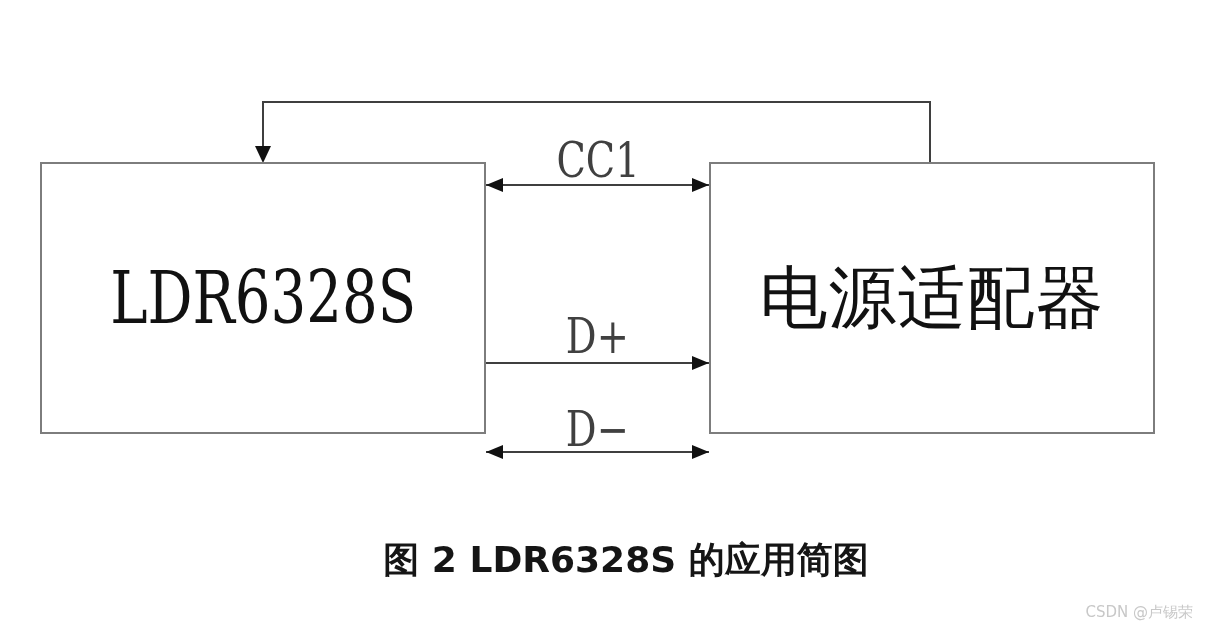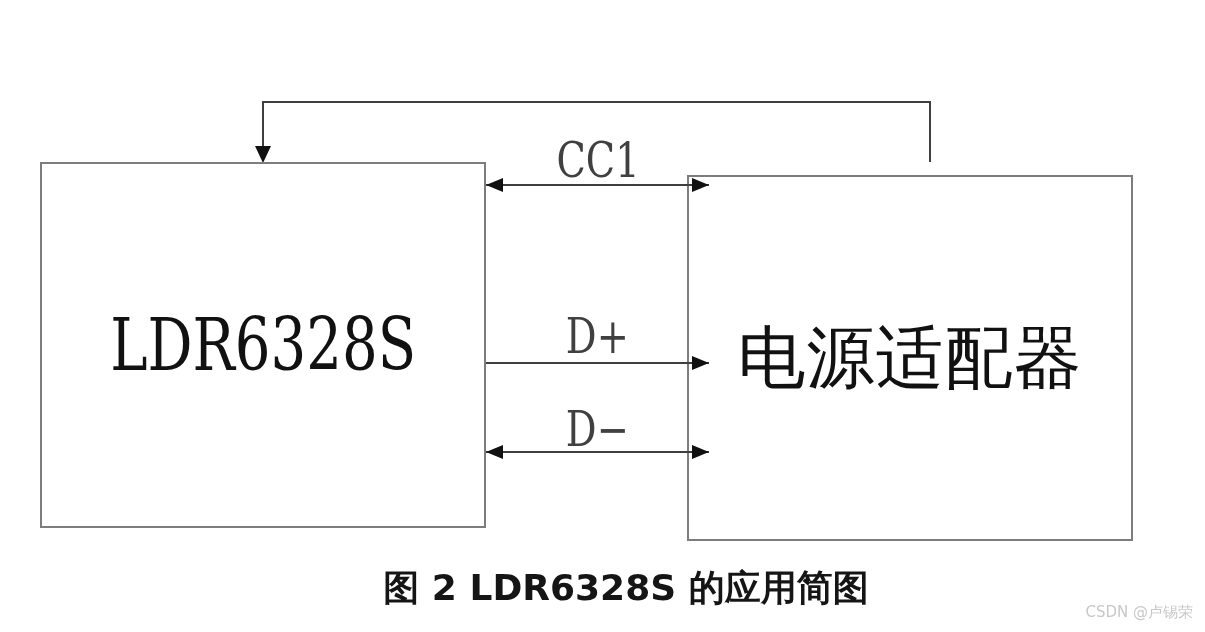--- a/index.html
+++ b/index.html
@@ -13,30 +13,30 @@
     height: 632px;
     background: #ffffff;
     overflow: hidden;
     font-family: "DejaVu Serif", "Liberation Serif", serif;
   }
   
   .block {
     position: absolute;
     top: 162px;
     width: 446px;
-    height: 366px;
+    height: 272px;
     border: 2px solid #7d7d7d;
     box-sizing: border-box;
     background: #ffffff;
     display: flex;
     align-items: center;
     justify-content: center;
   }
   .block-left  { left: 40px; }
-  .block-right { left: 687px; margin-top: 13px; }
+  .block-right { left: 709px; }
   .block-label {
     color: #111111;
     white-space: nowrap;
     line-height: 1;
   }
   .block-label-latin {
     font-size: 72px;
     display: inline-block;
     transform: scaleX(0.78);
     transform-origin: center;
@@ -104,21 +104,21 @@
   .vbus-label .condensed {
     display: inline-block;
     font-size: 52px;
     transform: scaleX(0.78);
     transform-origin: center;
   }
   
   .caption {
     position: absolute;
     left: 276px;
-    top: 566px;
+    top: 538px;
     width: 700px;
     text-align: center;
     font-family: "DejaVu Sans", "Liberation Sans", sans-serif;
     font-weight: bold;
     font-size: 36px;
     color: #151515;
     line-height: 1.2;
     white-space: nowrap;
   }
   

